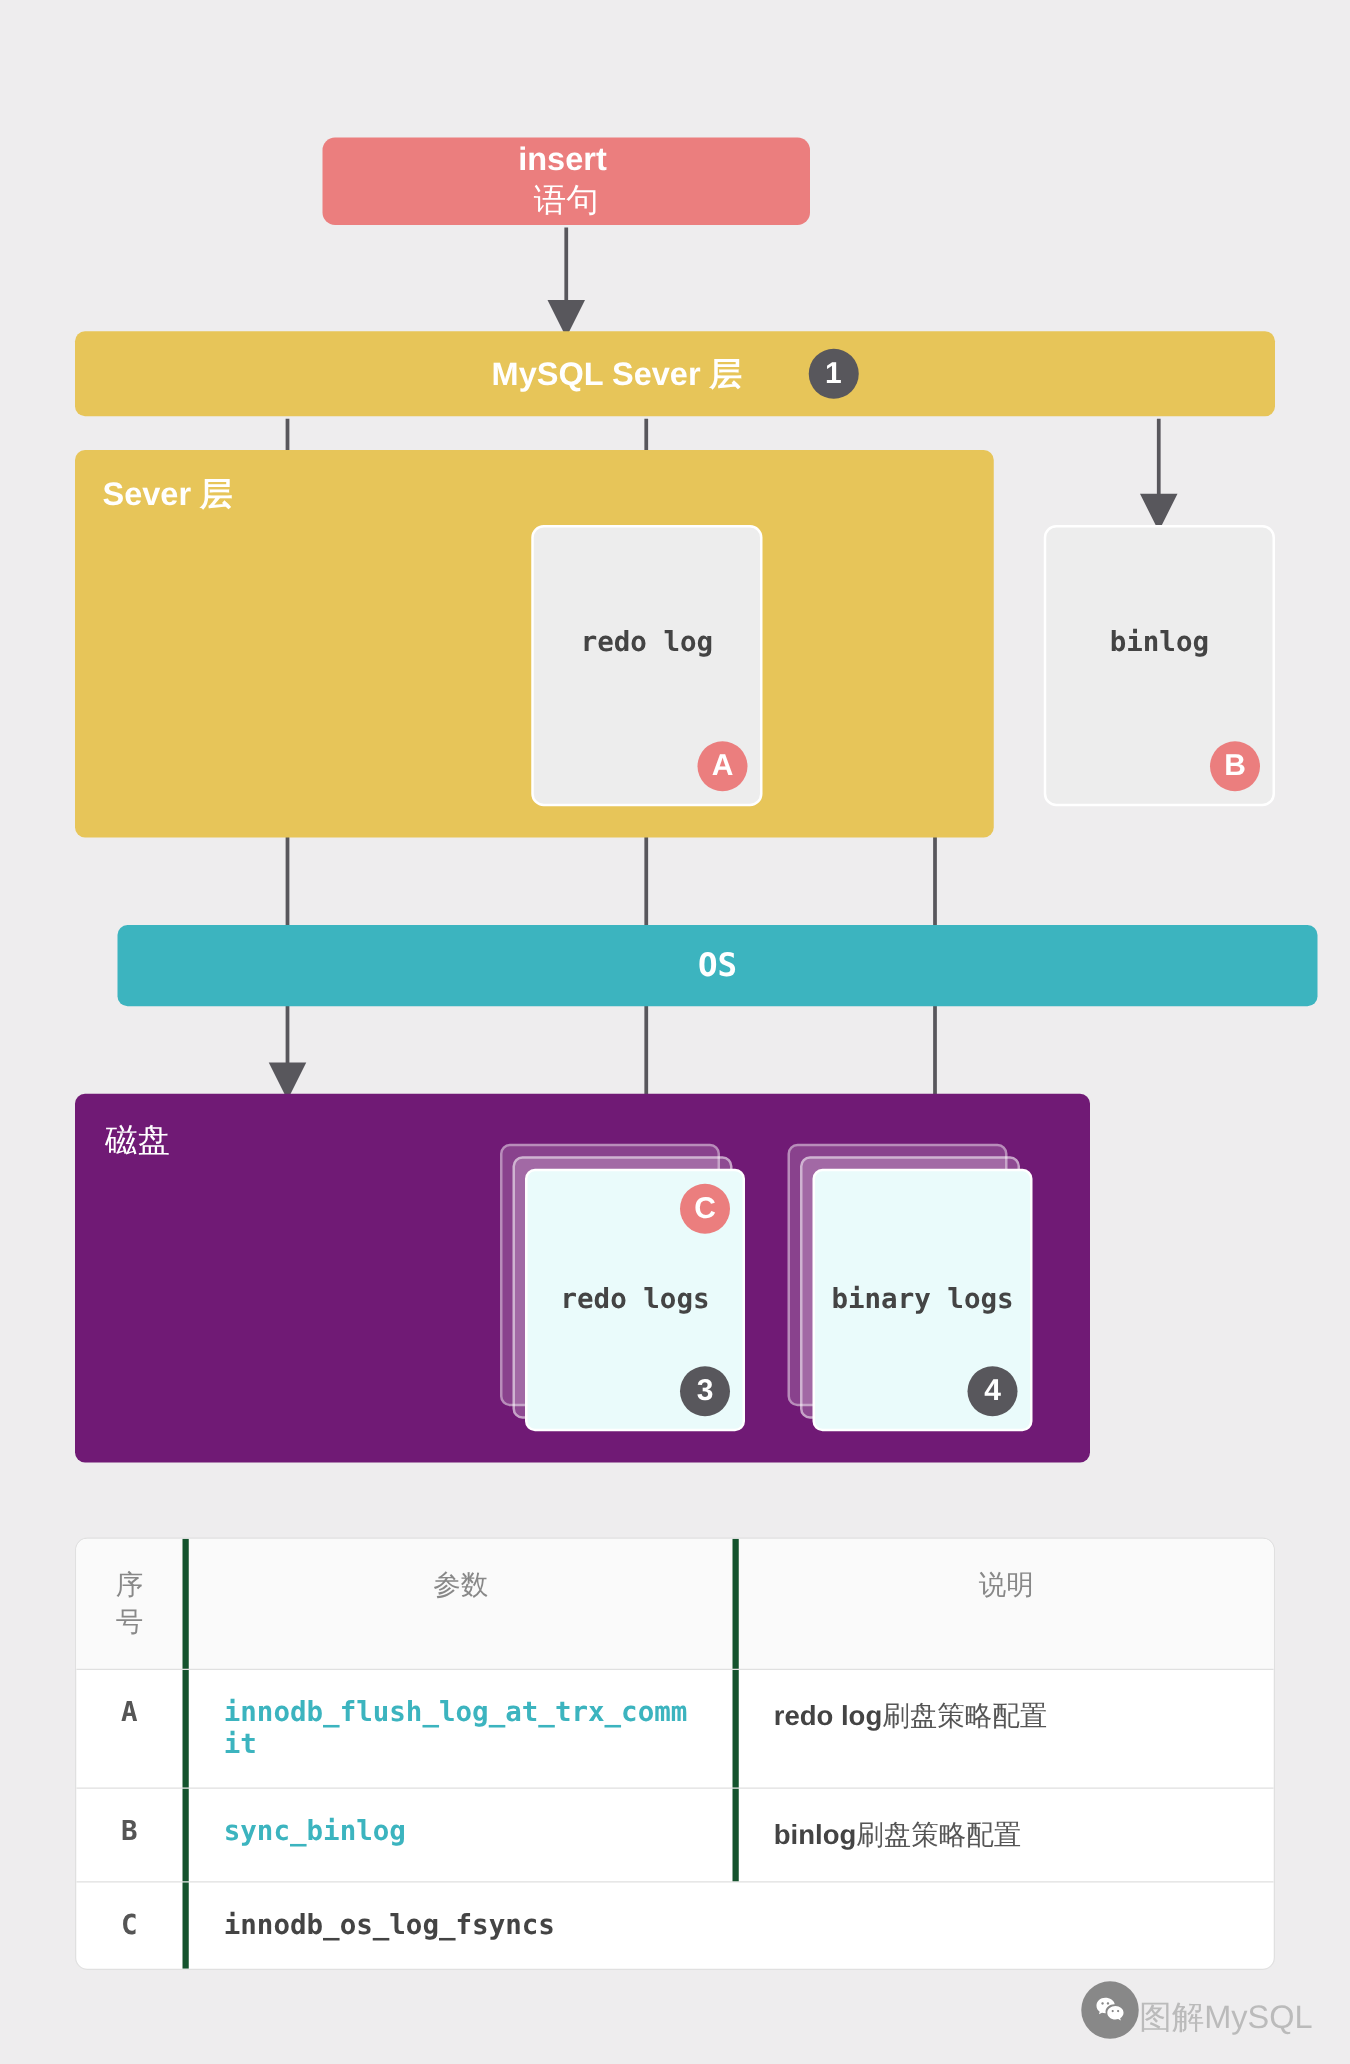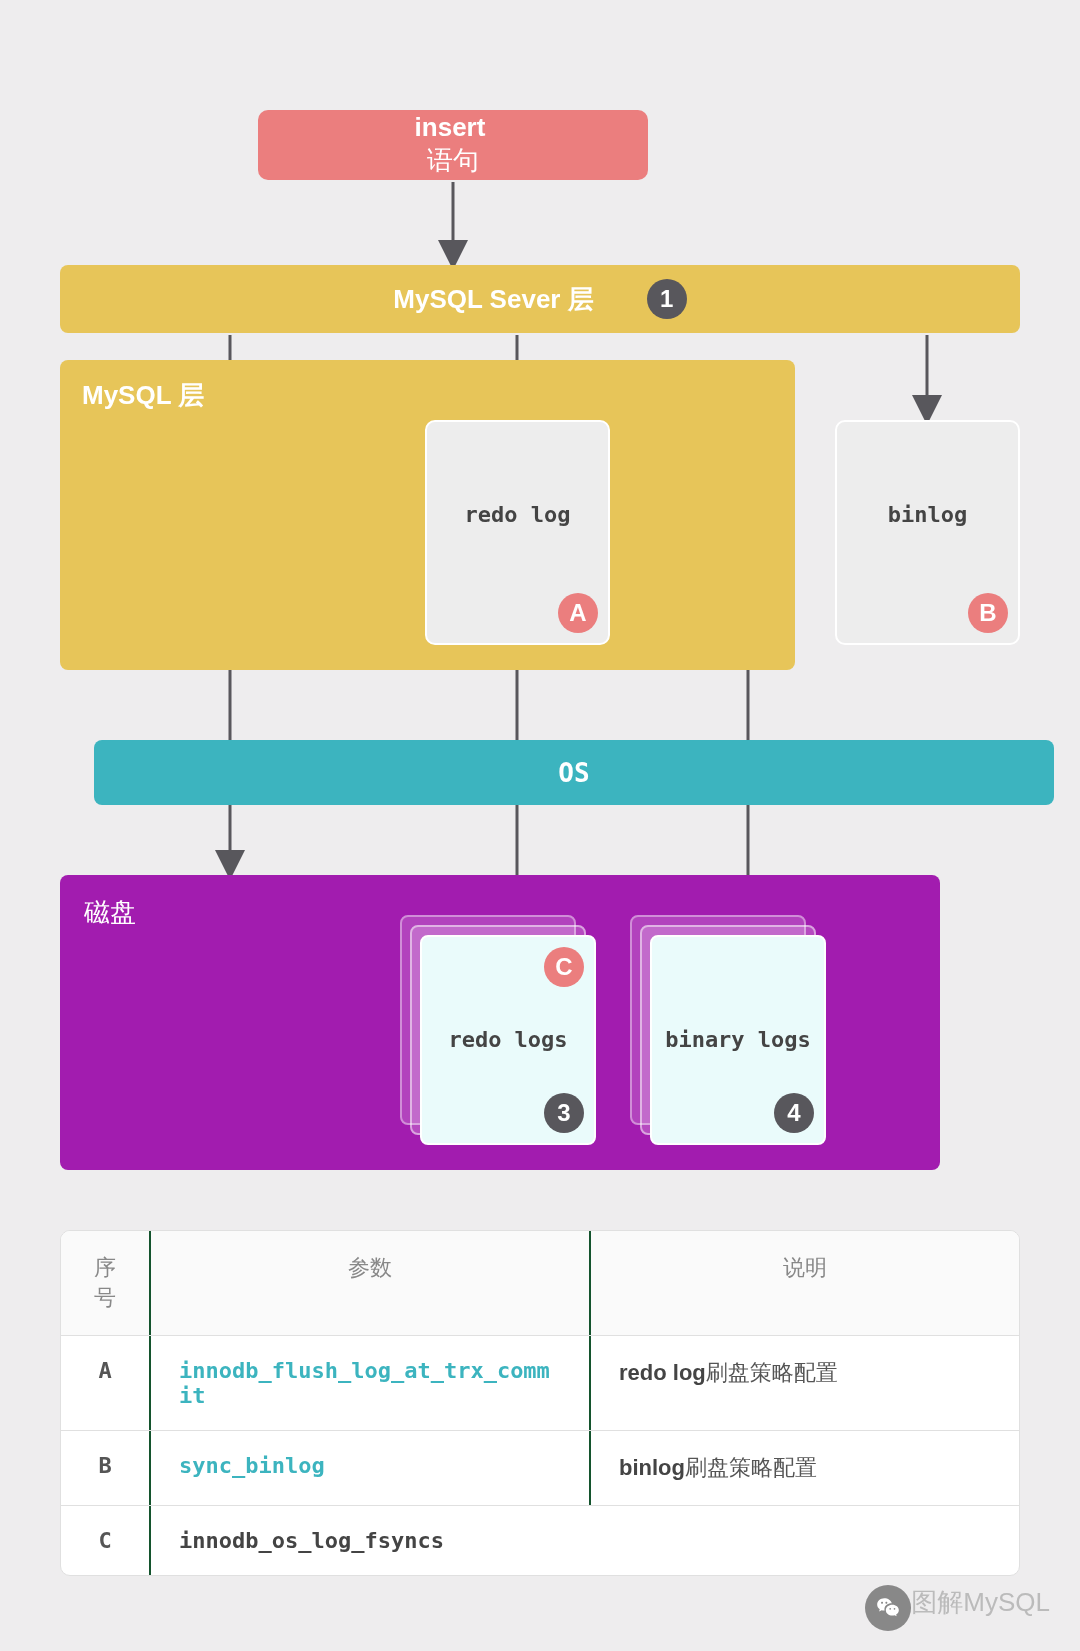--- a/index.html
+++ b/index.html
@@ -30,52 +30,52 @@
   .circ{width:40px;height:40px;border-radius:50%;display:inline-flex;align-items:center;justify-content:center;font-size:24px;font-weight:700;color:#fff;}
   .circ.dark{background:#58575c;}
   .circ.red{background:#eb7e7e;color:#fff;}
   .pos-br{position:absolute;right:10px;bottom:10px;}
   .pos-tr{position:absolute;right:10px;top:10px;}
 
   
   .os-bar{position:absolute;left:0;top:630px;width:960px;height:65px;background:#3cb4bf;border-radius:8px;color:#fff;display:flex;align-items:center;justify-content:center;font-size:26px;font-weight:700;font-family:"Lucida Console",Monaco,monospace;margin-left:34px;}
 
   
-  .disk{position:absolute;left:0;top:765px;width:880px;height:295px;background:#a21caf;border-radius:8px;color:#fff;padding:20px 24px;}
+  .disk{position:absolute;left:0;top:765px;width:812px;height:295px;background:#701a75;border-radius:8px;color:#fff;padding:20px 24px;}
   .disk-label{font-size:26px;}
 
   .stack{position:absolute;width:190px;height:225px;}
   .stack .card{position:absolute;width:176px;height:210px;background:rgba(255,255,255,0.35);border:2px solid #fff;border-radius:8px;}
   .stack .card.c1{left:0;top:0;opacity:.5;}
   .stack .card.c2{left:10px;top:10px;opacity:.6;}
   .stack .card.c3{left:20px;top:20px;background:#eafbfb;opacity:1;}
   .log-label{position:absolute;width:100%;text-align:center;top:90px;font-family:"Lucida Console",Monaco,monospace;font-size:22px;font-weight:700;color:#444;}
   .redostack{left:340px;top:40px;}
   .binstack{left:570px;top:40px;}
 
   
   .table{position:absolute;left:0;top:1120px;width:960px;border:1px solid #e0e0e0;border-radius:10px;overflow:hidden;background:#fff;}
   .trow{display:flex;border-top:1px solid #e0e0e0;}
   .trow:first-child{border-top:none;background:#fafafa;}
-  .tcell{padding:22px 28px;font-size:22px;color:#555;border-right:2px solid #14532d;}
+  .tcell{padding:22px 28px;font-size:22px;color:#555;border-right:5px solid #14532d;}
   .tcell:last-child{border-right:none;}
   .col1{width:90px;text-align:center;font-weight:700;font-family:"Lucida Console",Monaco,monospace;}
   .col2{width:440px;font-family:"Lucida Console",Monaco,monospace;word-break:break-all;}
   .col3{flex:1;}
   .trow:first-child .tcell{color:#888;font-family:inherit;font-weight:400;text-align:center;}
   .link{color:#3cb4bf;font-weight:700;}
   .bold{font-weight:700;color:#444;}
 
   
   svg.arrows{position:absolute;left:0;top:0;width:960px;height:1100px;pointer-events:none;}
   .arrow-line{stroke:#58575c;stroke-width:3;fill:none;}
   .arrow-head{fill:#58575c;}
 
   
-  .watermark{position:absolute;right:30px;bottom:20px;display:flex;align-items:flex-start;gap:0;}
+  .watermark{position:absolute;right:30px;bottom:20px;display:flex;align-items:flex-end;gap:0;}
   .wm-icon{width:46px;height:46px;border-radius:50%;background:#888;display:flex;align-items:center;justify-content:center;color:#fff;font-size:24px;}
   .wm-text{color:#bbb;font-size:26px;}
 </style>
 </head>
 <body>
 
 <div class="diagram">
 
   <svg class="arrows">
     <defs>
@@ -103,21 +103,21 @@
     <b>insert</b>
     <span>语句</span>
   </div>
 
   <div class="server-bar">
     <span>MySQL Sever 层</span>
     <span class="circ dark">1</span>
   </div>
 
   <div class="innodb">
-    <div class="innodb-label">MySQL 层</div>
+    <div class="innodb-label">Sever 层</div>
     <div class="white-box redo-box">
       <div class="cache-label">redo log</div>
       <span class="circ red pos-br">A</span>
     </div>
   </div>
 
   <div class="binlog-box">
     <div class="cache-label">binlog</div>
     <span class="circ red pos-br">B</span>
   </div>

